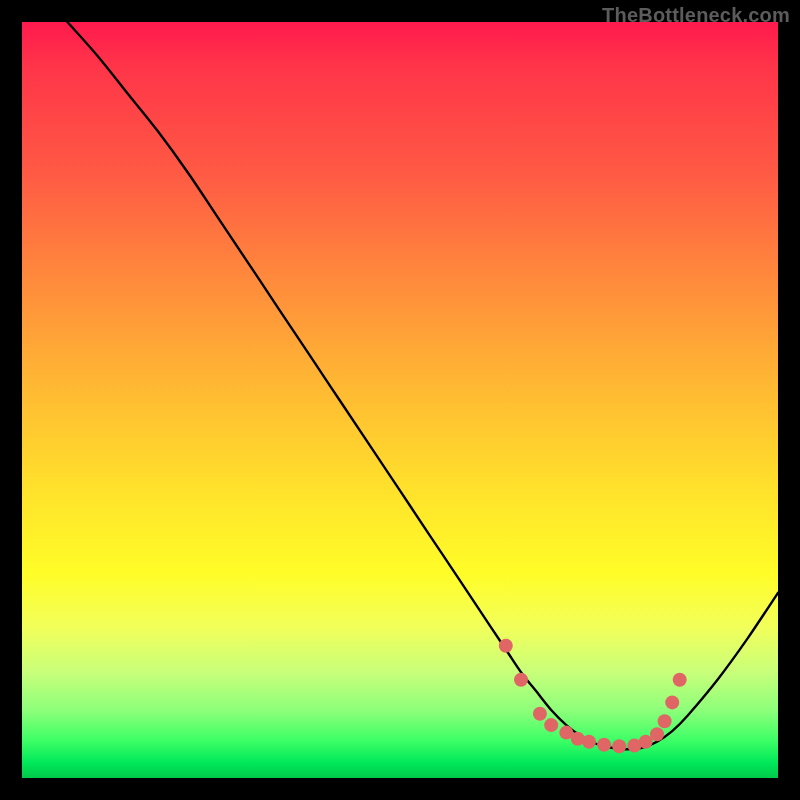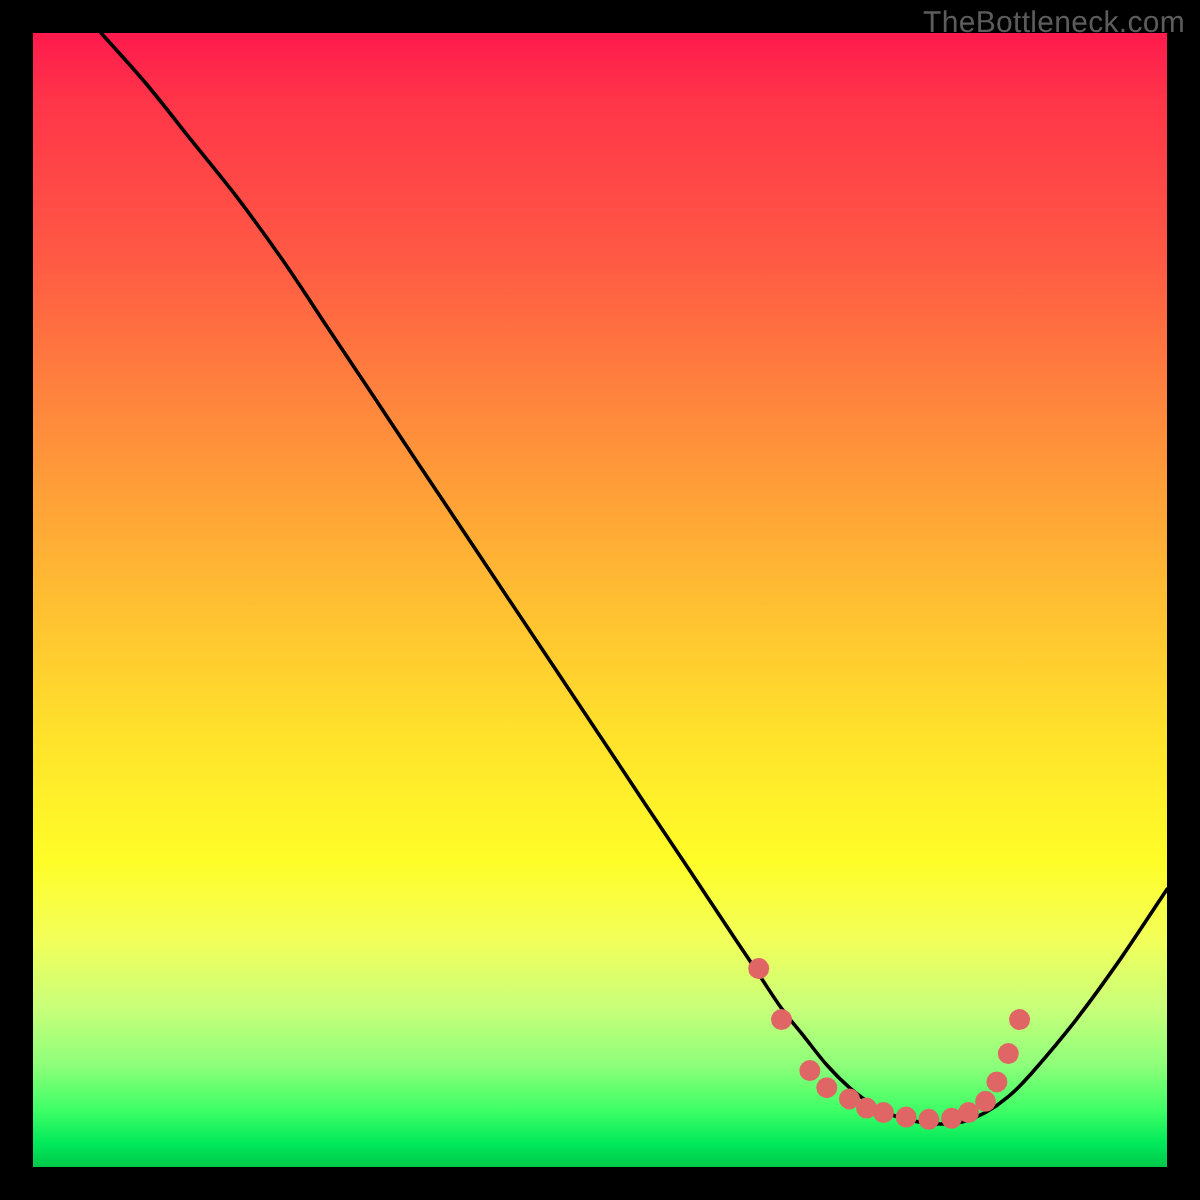--- a/index.html
+++ b/index.html
@@ -38,21 +38,21 @@
       #3eff66 95%,
       #00e85a 98%,
       #00c84a 100%
     );
   }
   .watermark {
     position: absolute;
     top: 4px;
     right: 10px;
     font-size: 20px;
-    font-weight: 400;
+    font-weight: 700;
     color: #5c5c5c;
     letter-spacing: 0.2px;
   }
   svg.overlay {
     position: absolute;
     left: 0;
     top: 0;
     width: 756px;
     height: 756px;
   }

